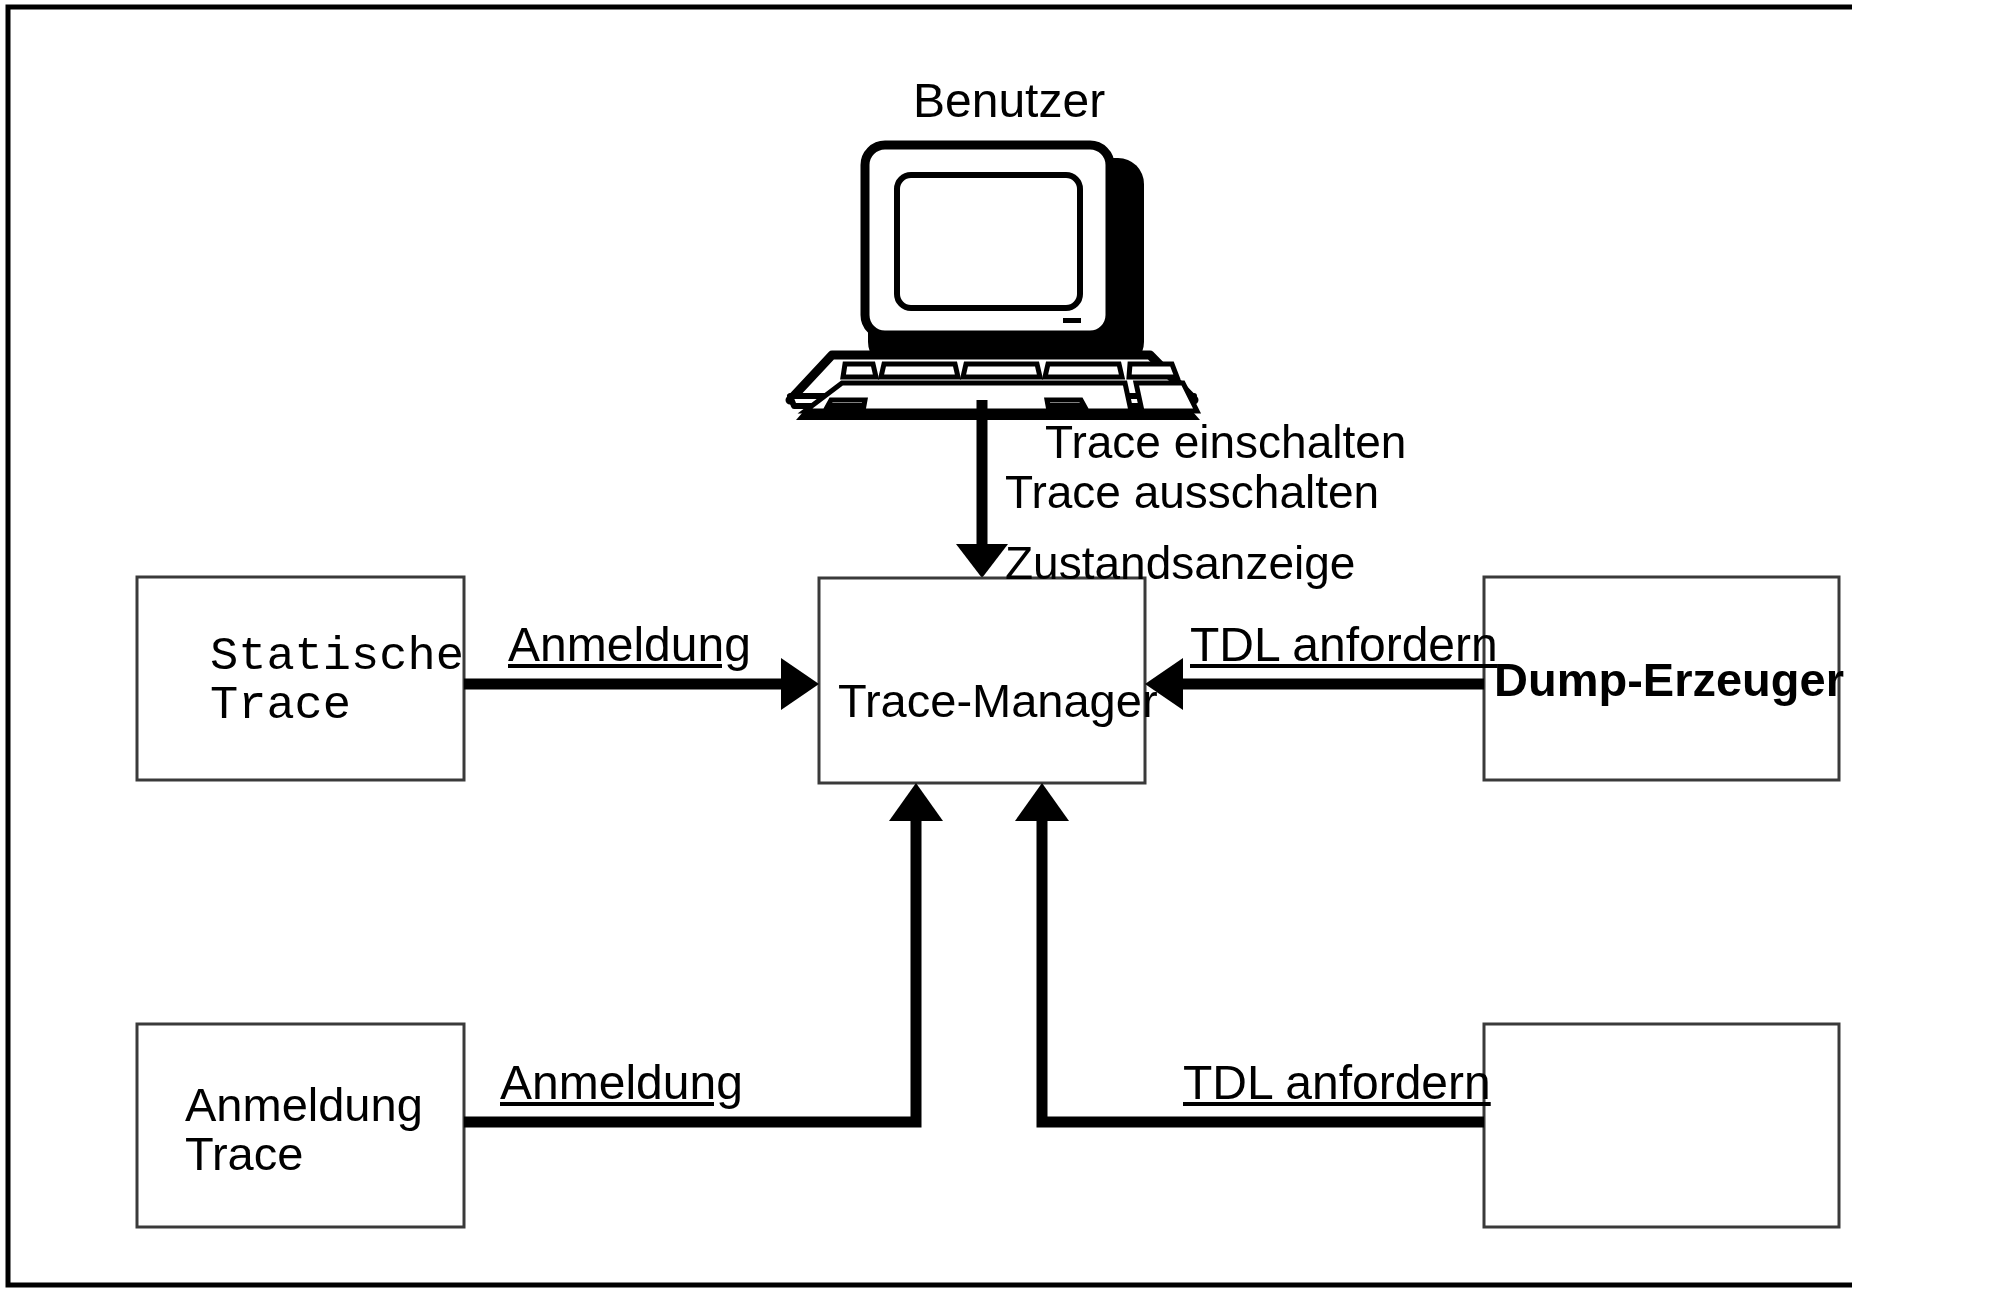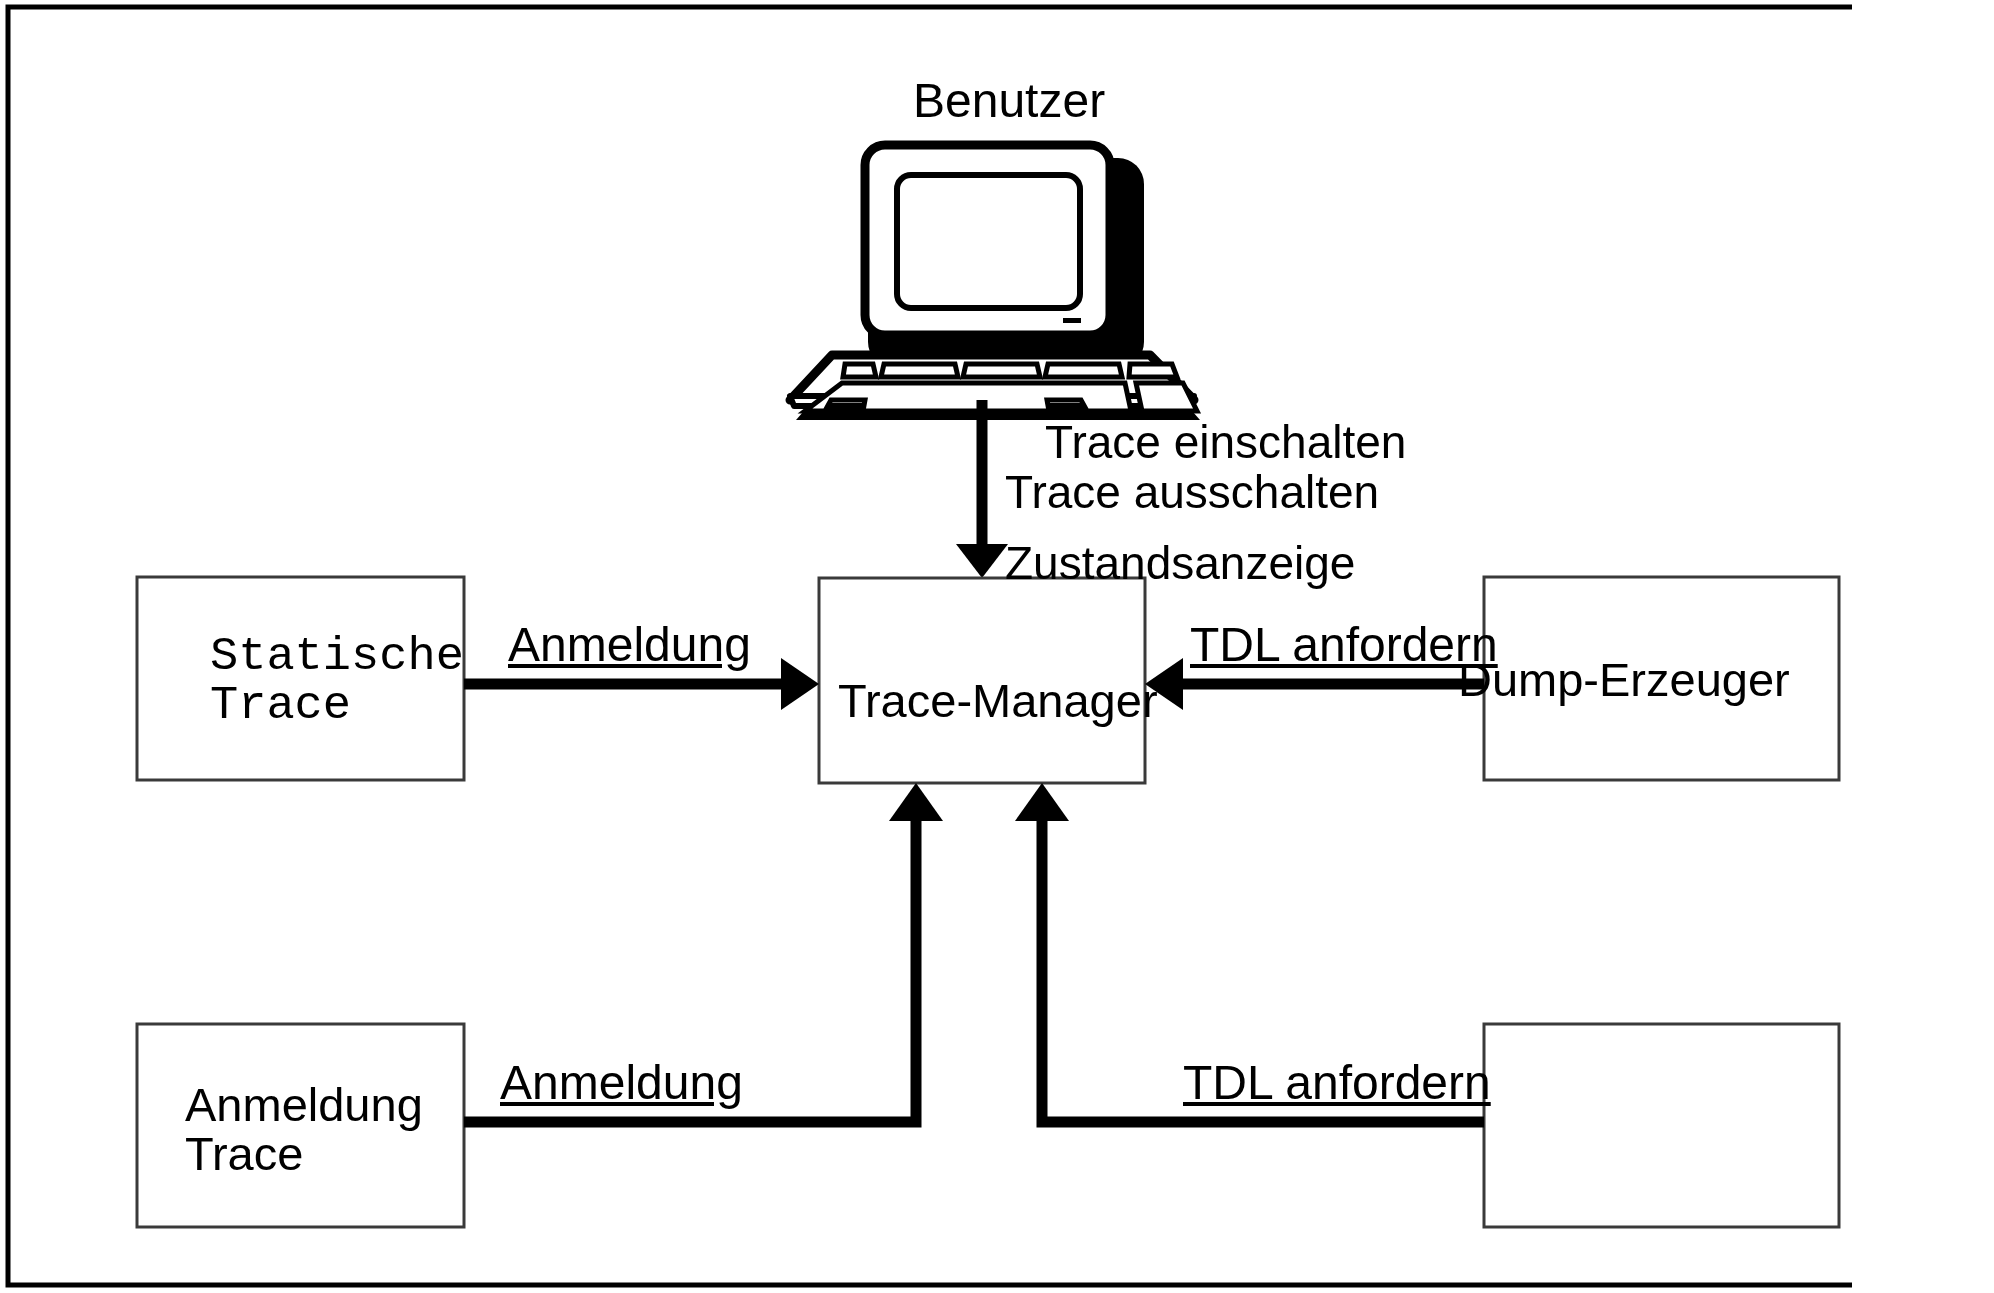--- a/index.html
+++ b/index.html
@@ -164,21 +164,21 @@
 
   <div class="lbl cmd-label" style="left:1045px; top:415px;">Trace einschalten</div>
   <div class="lbl cmd-label" style="left:1005px; top:465px;">Trace ausschalten</div>
   <div class="lbl cmd-label" style="left:1005px; top:515px;margin-top:21px;">Zustandsanzeige</div>
 
   <div class="lbl node-label" style="left:210px; top:632px; white-space:pre-line;font-family:Liberation Mono, monospace;">Statische
 Trace</div>
 
   <div class="lbl node-label" style="left:838px; top:676px;">Trace-Manager</div>
 
-  <div class="lbl node-label" style="left:1458px; top:655px;">Dump-Erzeuger</div>
+  <div class="lbl node-label" style="left:1494px; top:655px;font-weight:bold;">Dump-Erzeuger</div>
 
   <div class="lbl node-label" style="left:185px; top:1080px; white-space:pre-line;">Anmeldung
 Trace</div>
 
 
   <div class="lbl edge-label" style="left:508px; top:620px;">Anmeldung</div>
 
   <div class="lbl edge-label" style="left:1190px; top:620px;">TDL anfordern</div>
 
   <div class="lbl edge-label" style="left:500px; top:1058px;">Anmeldung</div>

